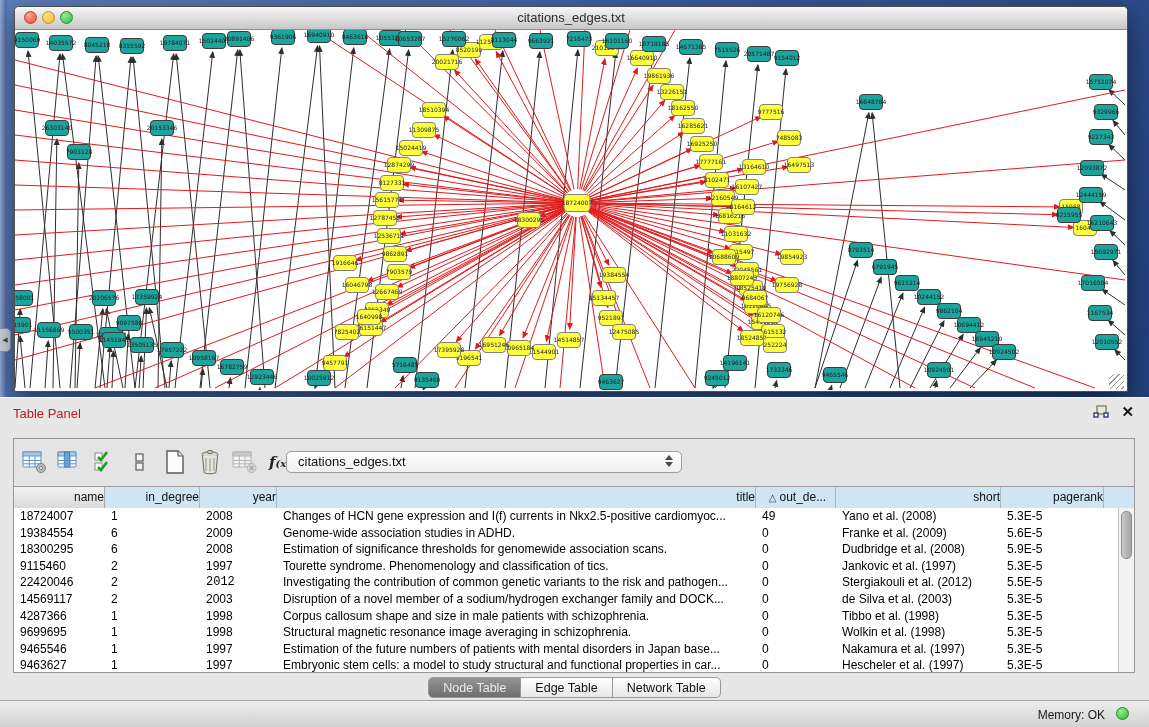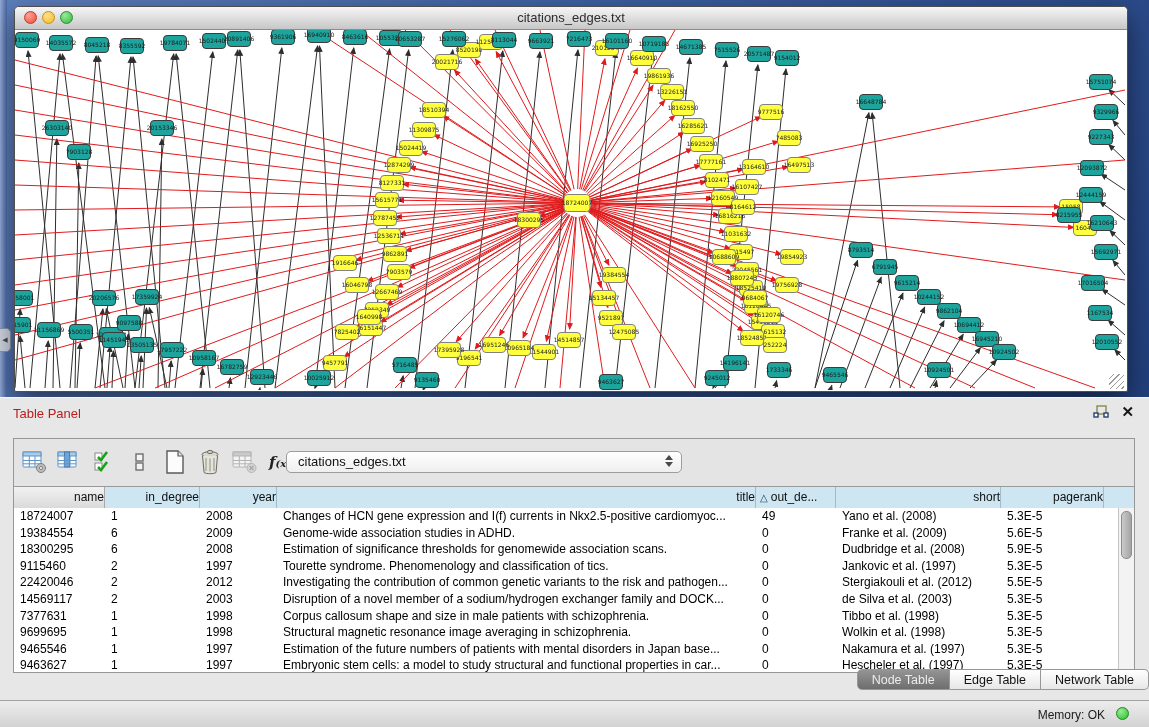--- a/index.html
+++ b/index.html
@@ -53,30 +53,30 @@
   .dd-arrows i.up{border-bottom:5px solid #4a4a4a;margin-bottom:2px;}
   .dd-arrows i.dn{border-top:5px solid #4a4a4a;}
 
   .tp-table{position:absolute;left:0;top:47px;right:0;bottom:0;}
   .thead{display:flex;height:21px;background:#cde6f2;border-top:1px solid #9a9a9a;
     border-bottom:1px solid #8a8a8a;box-sizing:content-box;}
   .th{font-size:12px;line-height:20px;text-align:right;color:#101010;
     border-right:1px solid #9dbdcc;box-sizing:border-box;white-space:nowrap;overflow:hidden;}
   .th.gray{background:linear-gradient(#f2f2f2,#dadada);border-right:1px solid #a8a8a8;}
   .th .sort{font-size:10px;color:#173a57;margin-right:3px;}
-  .th.left{text-align:left;padding-left:4px;}
+  .th.left{text-align:center;padding-left:4px;}
   .tbody{position:absolute;top:22px;left:0;right:15px;bottom:0;background:#fff;overflow:hidden;}
   .tr{display:flex;height:16.6px;}
   .td{font-size:12px;line-height:16.6px;padding-left:6px;white-space:nowrap;overflow:hidden;
     box-sizing:border-box;color:#000;}
   .vscroll{position:absolute;right:0;top:22px;width:15px;bottom:0;background:#f3f3f3;border-left:1px solid #c4c4c4;}
   .vthumb{position:absolute;left:2px;top:3px;width:9px;height:46px;border-radius:5px;
     background:linear-gradient(90deg,#cacaca,#a4a4a4);border:1px solid #8d8d8d;}
 
-  .tp-tabs{position:absolute;left:0;top:271px;width:100%;display:flex;justify-content:flex-end;}
+  .tp-tabs{position:absolute;left:0;top:279px;width:100%;display:flex;justify-content:center;}
   .seg{font-size:12.5px;height:21px;line-height:21px;padding:0 14px;color:#111;
     background:linear-gradient(#ffffff,#e7e7e7);border:1px solid #989898;border-left:none;box-sizing:border-box;}
   .seg:first-child{border-left:1px solid #989898;border-radius:5px 0 0 5px;}
   .seg:last-child{border-radius:0 5px 5px 0;}
   .seg.active{background:linear-gradient(#949494,#6e6e6e);color:#ececec;}
 
   .statusbar{position:absolute;left:0;bottom:0;width:100%;height:27px;
     background:linear-gradient(#ededed,#d1d1d1);border-top:1px solid #a3a3a3;}
   .mem-label{position:absolute;right:44px;top:7px;font-size:12px;color:#1a1a1a;}
   .mem-dot{position:absolute;right:20px;top:6px;width:13px;height:13px;border-radius:50%;
@@ -966,37 +966,37 @@
               <div class="td" style="width: 95px;">2</div>
               <div class="td" style="width: 77px;">1997</div>
               <div class="td" style="width: 479px;">Tourette syndrome. Phenomenology and classification of tics.</div>
               <div class="td" style="width: 80px;">0</div>
               <div class="td" style="width: 165px;">Jankovic et al. (1997)</div>
               <div class="td" style="width: 103px;">5.3E-5</div>
             </div>
             <div class="tr">
               <div class="td" style="width: 91px;">22420046</div>
               <div class="td" style="width: 95px;">2</div>
-              <div class="td" style="width: 77px;">2012</div>
+              <div class="td" style="width: 77px; font-family: Liberation Mono, monospace;">2012</div>
               <div class="td" style="width: 479px;">Investigating the contribution of common genetic variants to the risk and pathogen...</div>
               <div class="td" style="width: 80px;">0</div>
               <div class="td" style="width: 165px;">Stergiakouli et al. (2012)</div>
               <div class="td" style="width: 103px;">5.5E-5</div>
             </div>
             <div class="tr">
               <div class="td" style="width: 91px;">14569117</div>
               <div class="td" style="width: 95px;">2</div>
               <div class="td" style="width: 77px;">2003</div>
               <div class="td" style="width: 479px;">Disruption of a novel member of a sodium/hydrogen exchanger family and DOCK...</div>
               <div class="td" style="width: 80px;">0</div>
               <div class="td" style="width: 165px;">de Silva et al. (2003)</div>
               <div class="td" style="width: 103px;">5.3E-5</div>
             </div>
             <div class="tr">
-              <div class="td" style="width: 91px;">7377631</div>
+              <div class="td" style="width: 91px;">4287366</div>
               <div class="td" style="width: 95px;">1</div>
               <div class="td" style="width: 77px;">1998</div>
               <div class="td" style="width: 479px;">Corpus callosum shape and size in male patients with schizophrenia.</div>
               <div class="td" style="width: 80px;">0</div>
               <div class="td" style="width: 165px;">Tibbo et al. (1998)</div>
               <div class="td" style="width: 103px;">5.3E-5</div>
             </div>
             <div class="tr">
               <div class="td" style="width: 91px;">9699695</div>
               <div class="td" style="width: 95px;">1</div>

